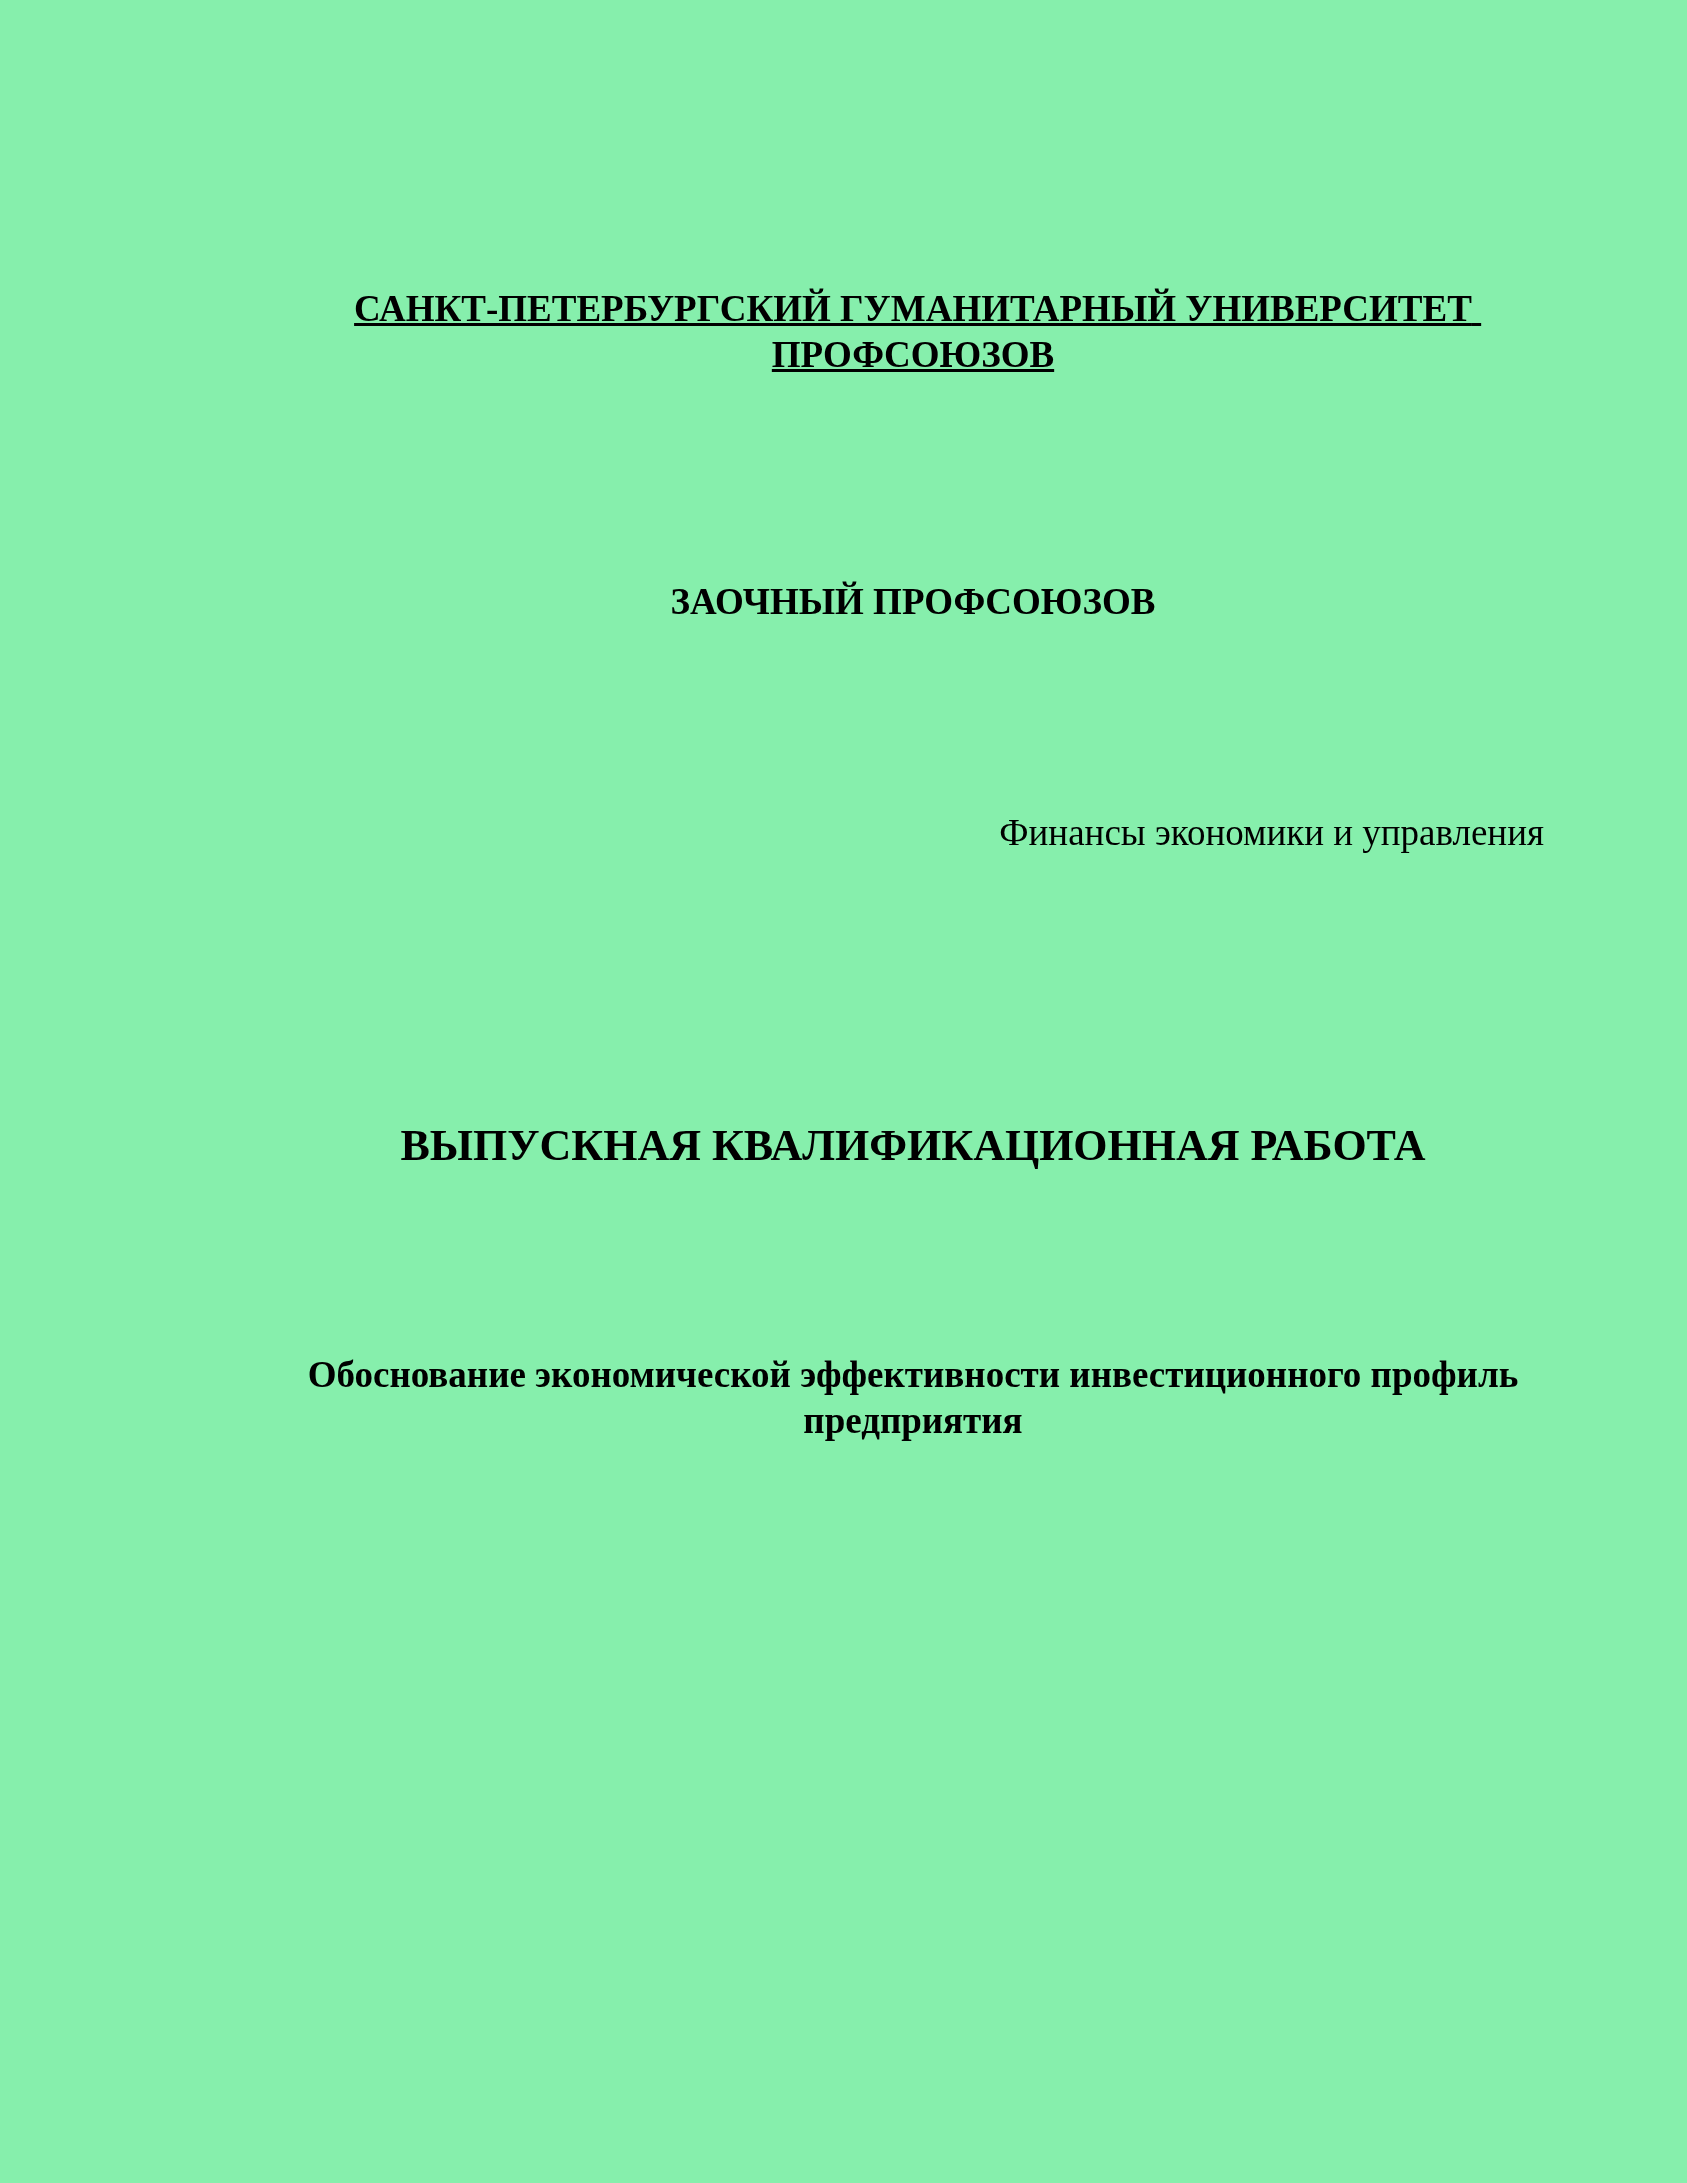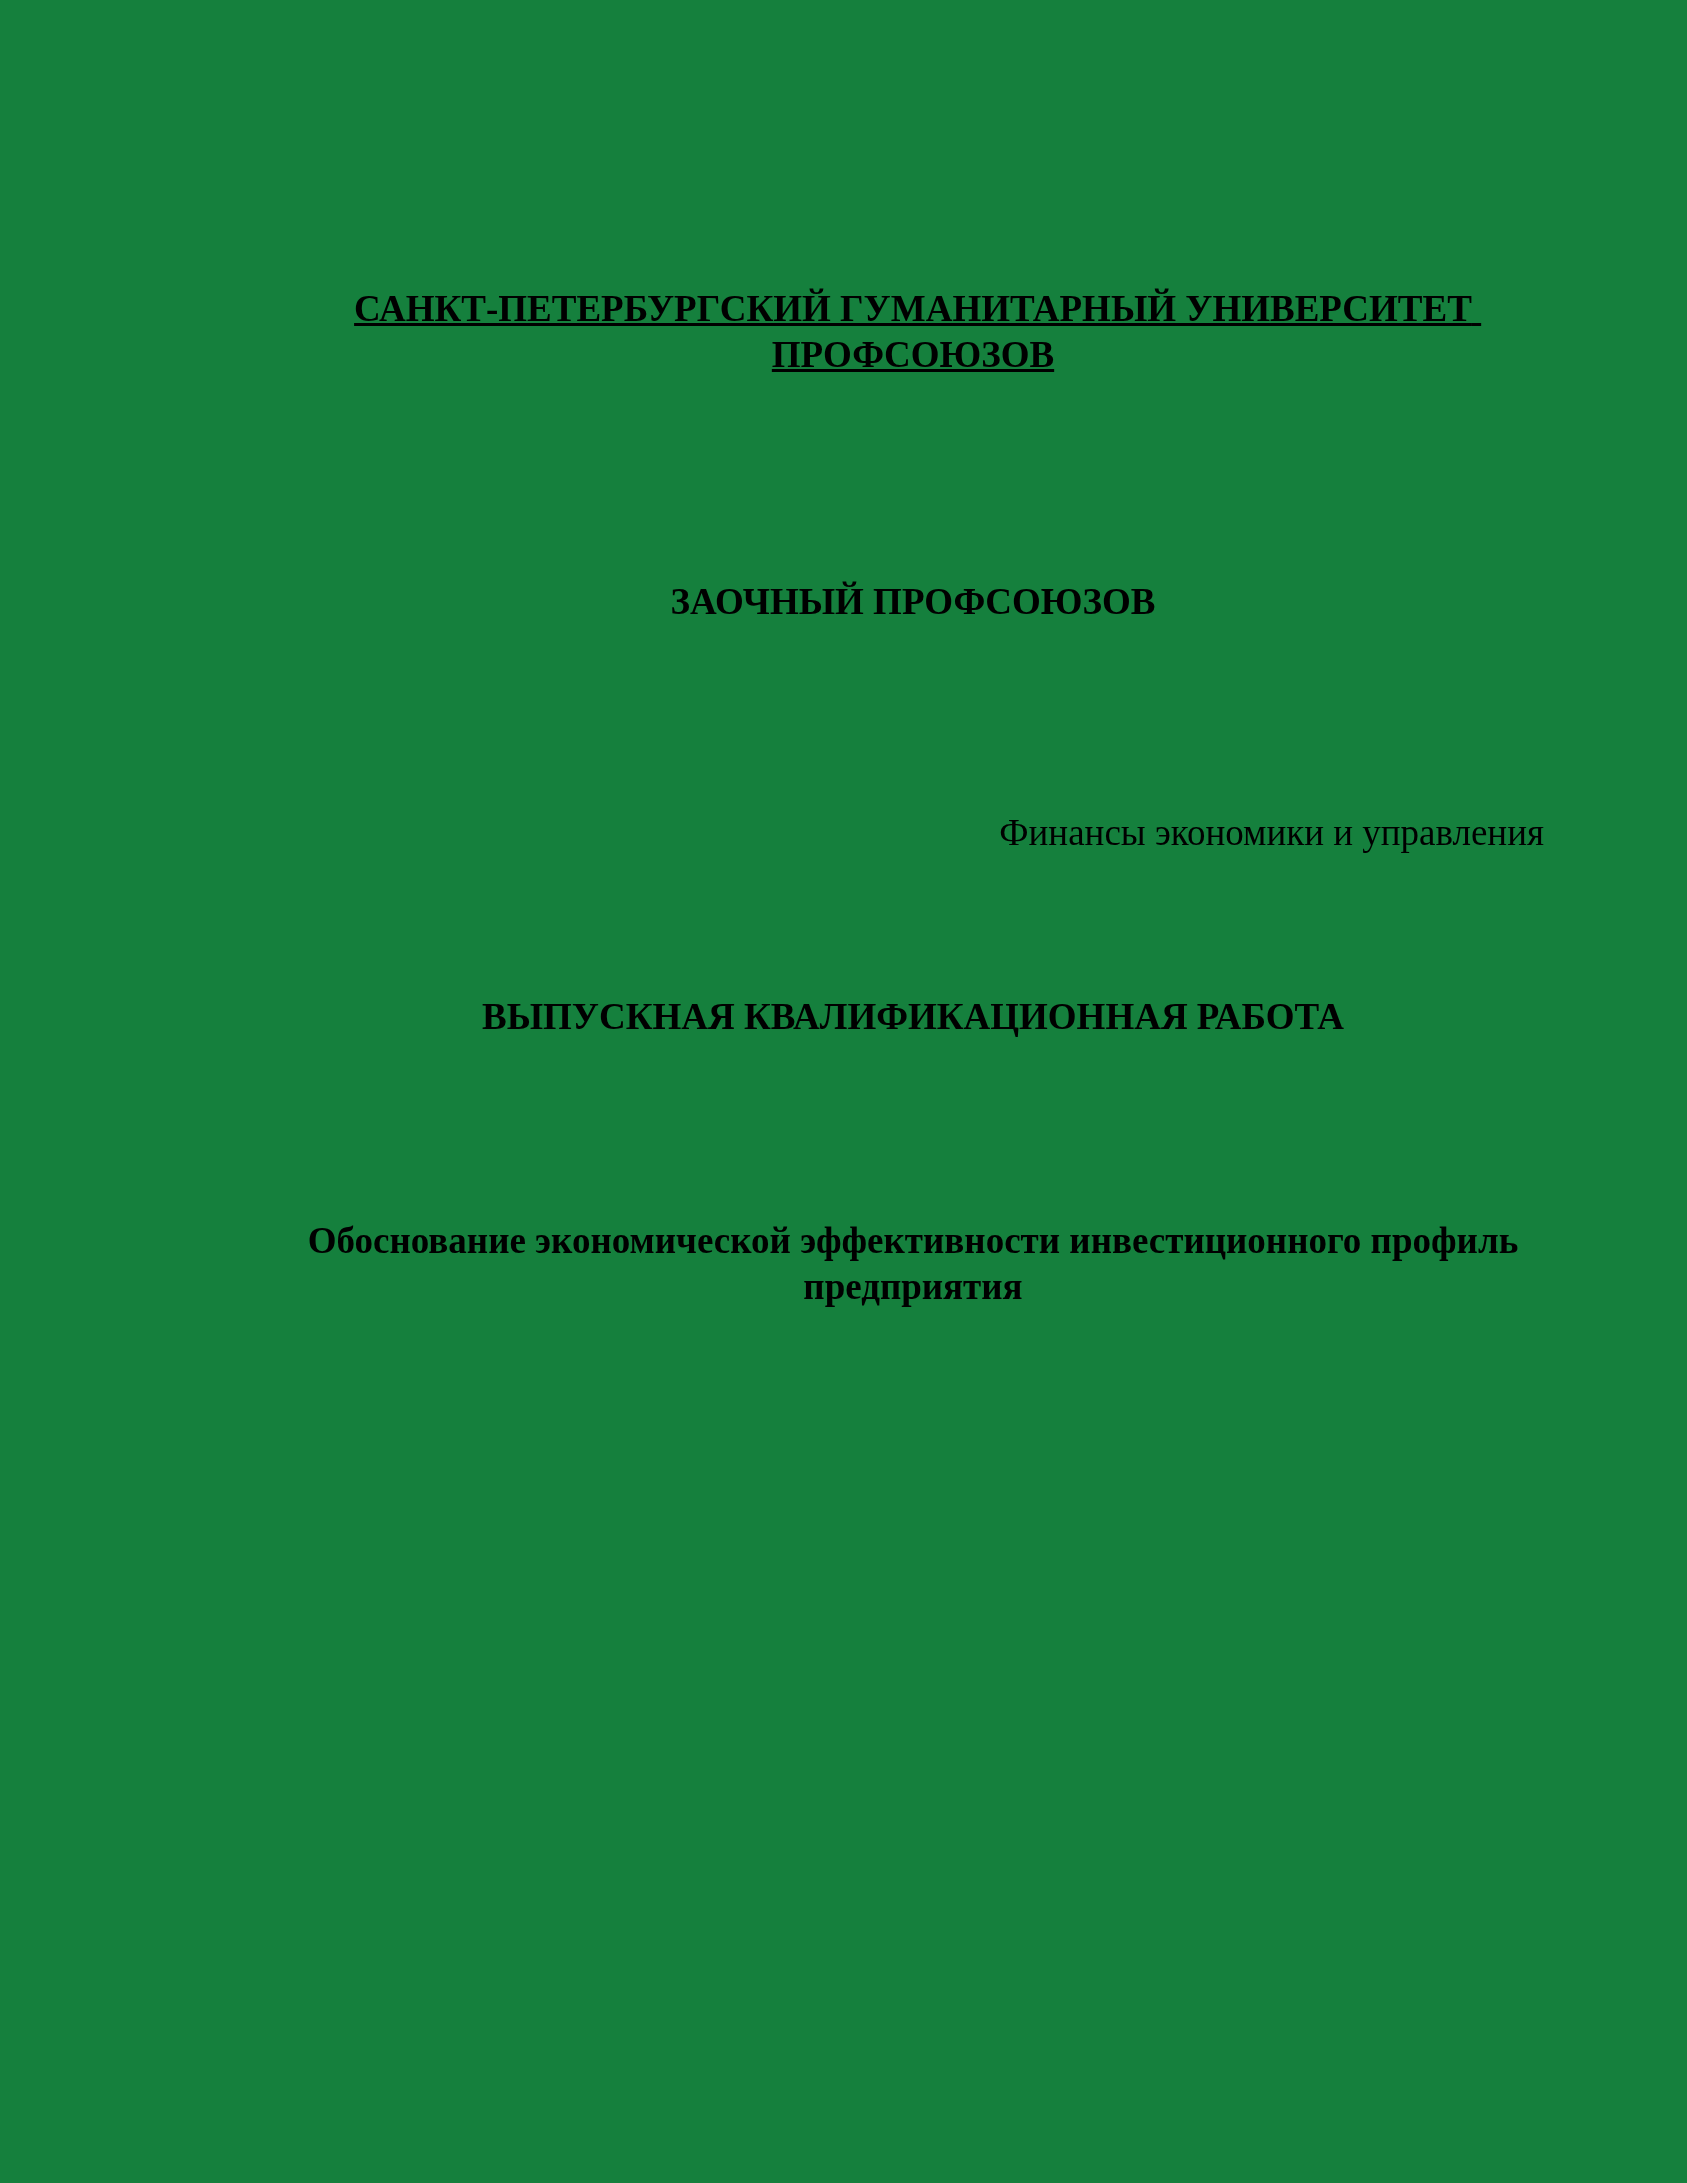--- a/index.html
+++ b/index.html
@@ -1,37 +1,37 @@
 <!DOCTYPE html>
 <html style="font-size:12.7px"><head>
 <meta charset="utf-8">
 <style>
   * { margin: 0; padding: 0; box-sizing: border-box; }
   html, body { background: #ffffff; }
   .page {
     position: relative;
     width: 1687px;
     height: 2183px;
-    background: #15803d;
+    background: #86efac;
     color: #000000;
     font-family: "Liberation Serif", serif;
     font-size: 37px;
     line-height: 1.25;
     padding: 147px 107px 0 246px;
     white-space: pre-wrap;
     overflow: hidden;
   }
   .center { text-align: center; }
   .bold { font-weight: bold; }
   .underline { text-decoration: underline; }
 
   .university { }
   .faculty { margin-top: 62px; }
   .department { margin-top: 46px; text-align: right; padding-right: 36px; }
-  .work-type { font-size: 37px; line-height: 1.2; }
+  .work-type { margin-top: 125px; font-size: 44px; line-height: 1.2; }
   .topic { margin-top: 40px; }
   .direction-block { margin-top: 89px; }
 </style>
 </head>
 <body>
 
 <div class="page">
 
   <div class="center bold underline university">САНКТ-ПЕТЕРБУРГСКИЙ ГУМАНИТАРНЫЙ УНИВЕРСИТЕТ ПРОФСОЮЗОВ</div>
 

